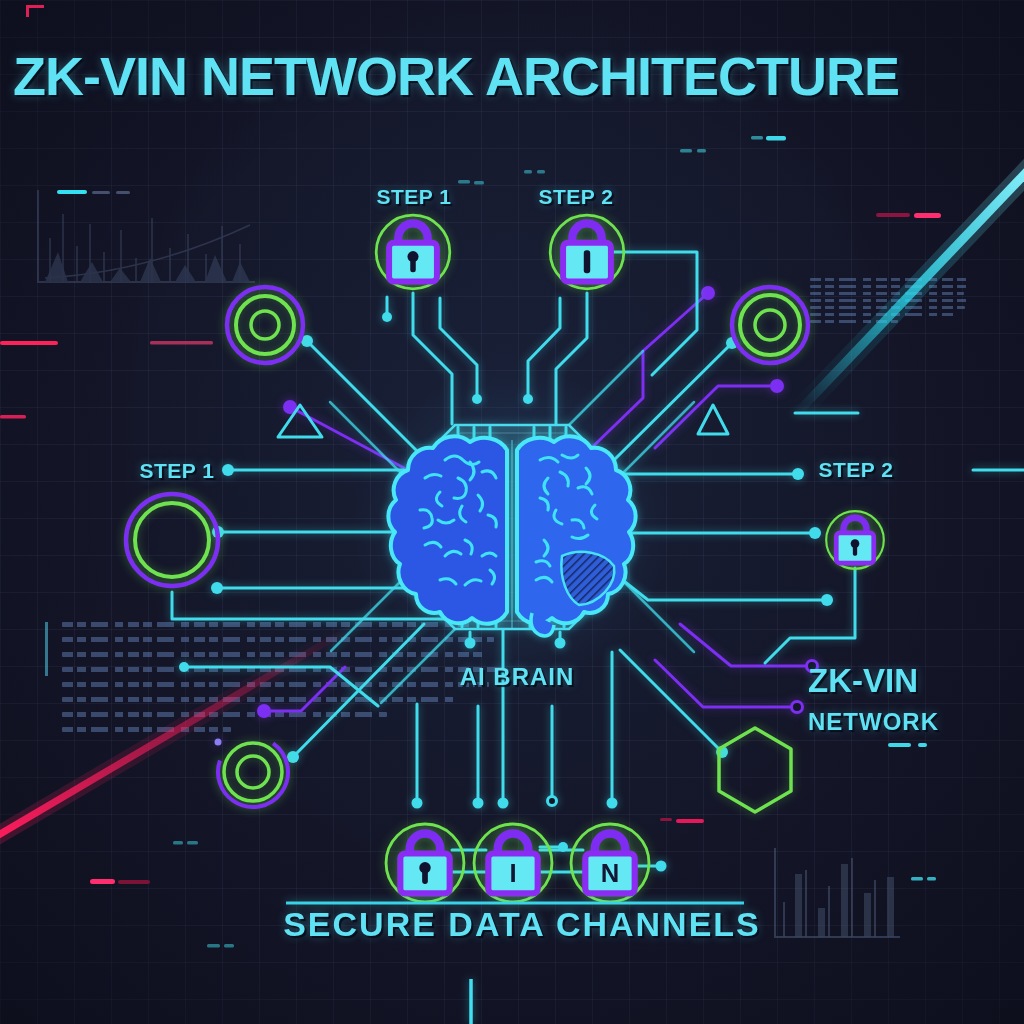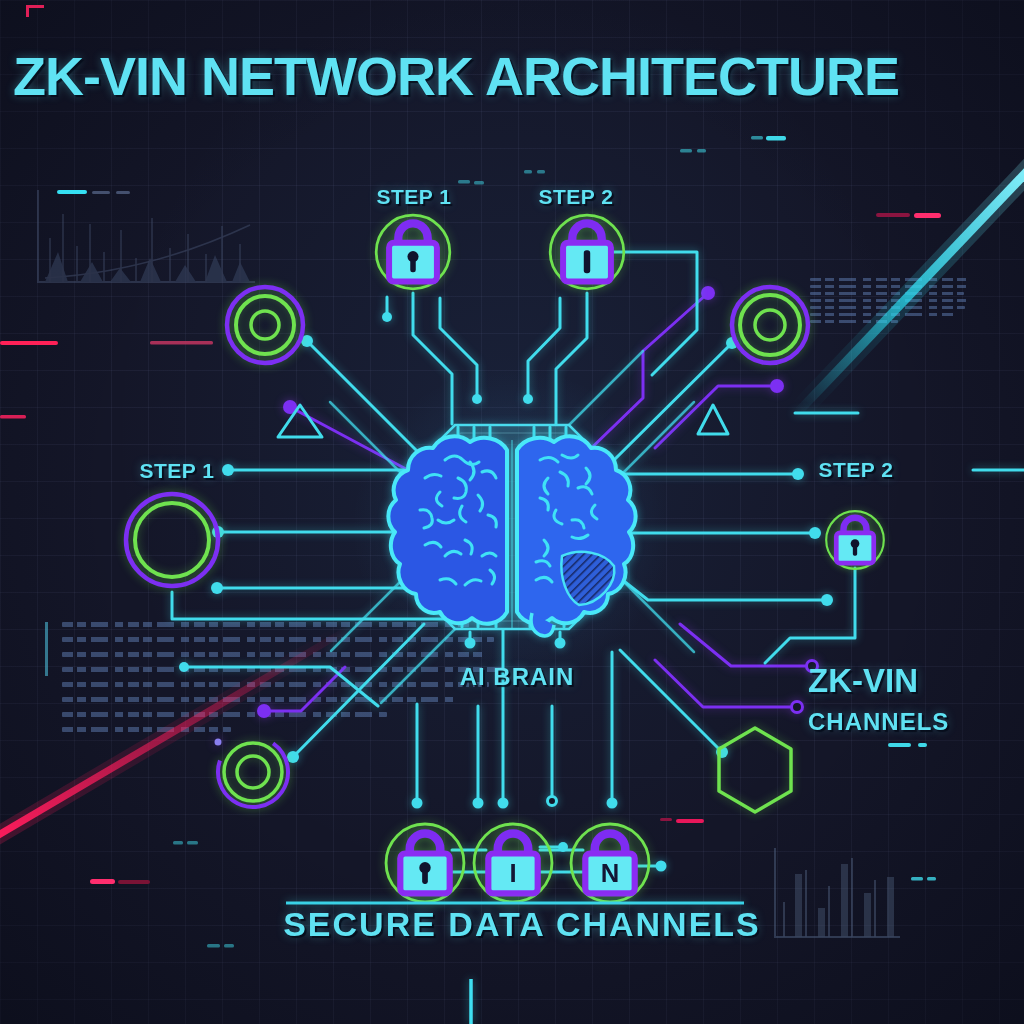--- a/index.html
+++ b/index.html
@@ -410,14 +410,14 @@
   </g>
 </svg>
 
 <div class="label title">ZK-VIN NETWORK ARCHITECTURE</div>
 <div class="label step" style="left:414px;top:185px;">STEP 1</div>
 <div class="label step" style="left:576px;top:185px;">STEP 2</div>
 <div class="label step" style="left:177px;top:459px;">STEP 1</div>
 <div class="label step" style="left:856px;top:458px;">STEP 2</div>
 <div class="label ai-brain">AI BRAIN</div>
 <div class="label zkvin">ZK-VIN</div>
-<div class="label protocol">CHANNELS</div>
+<div class="label protocol">NETWORK</div>
 <div class="label secure">SECURE DATA CHANNELS</div>
 
 </body></html>

